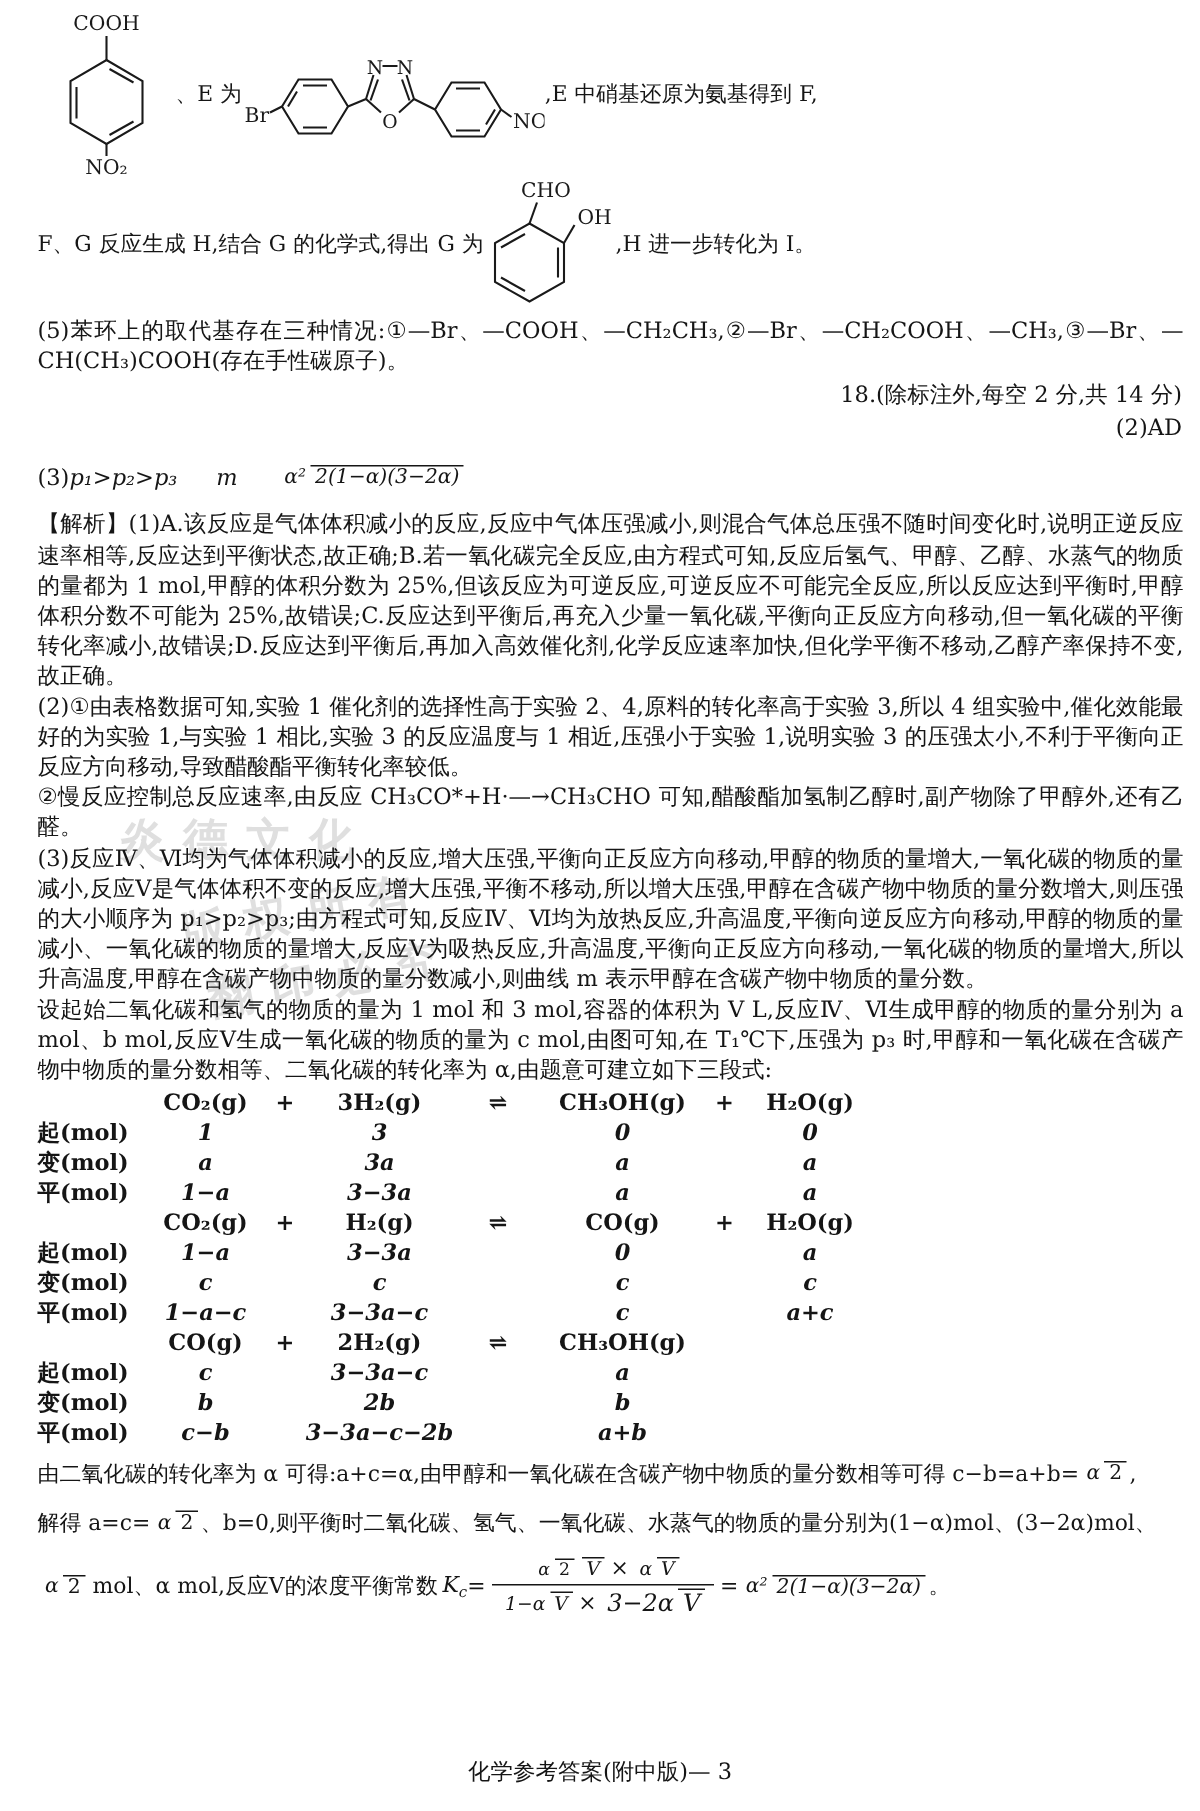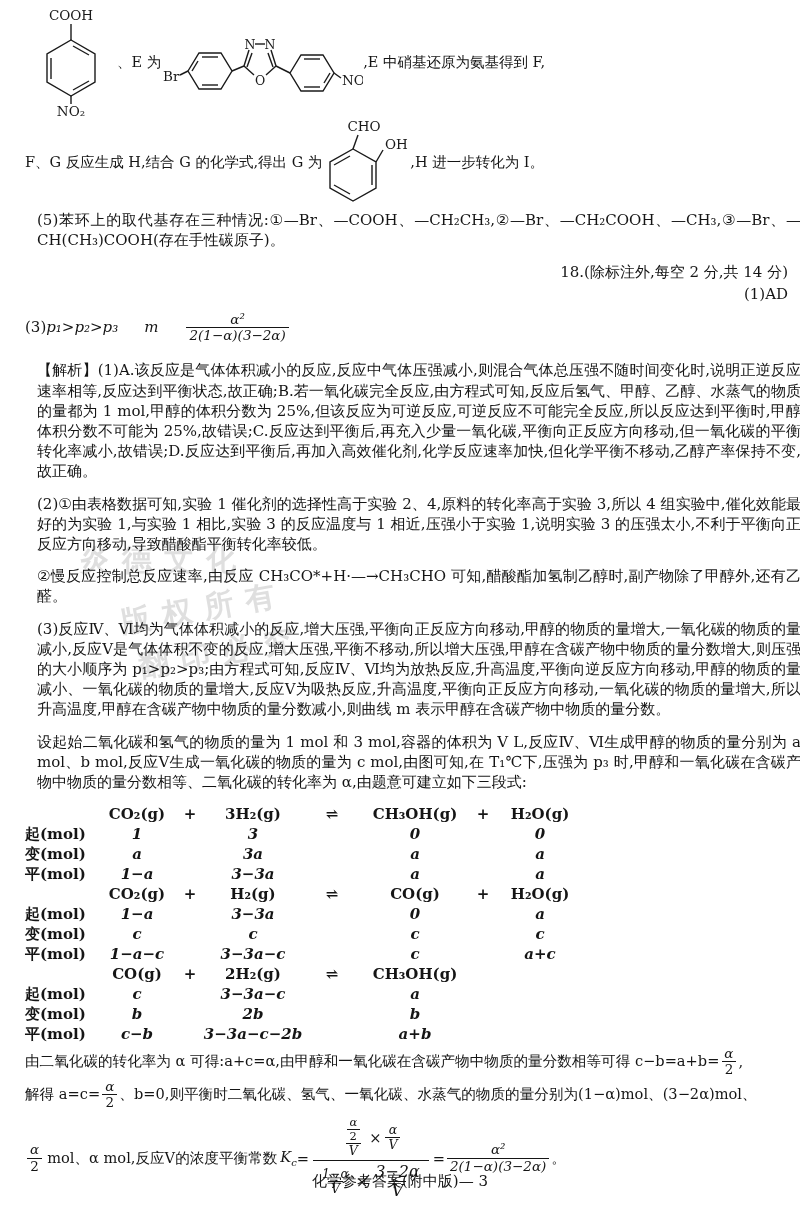--- a/index.html
+++ b/index.html
@@ -5,25 +5,25 @@
   html,body{margin:0;padding:0;}
   body{
     width:800px;height:1207px;position:relative;overflow:hidden;
     background:#ffffff;color:#151515;
     font-family:"DejaVu Serif","DejaVu Sans",serif;
     font-size:15px;
   }
   .page{padding:6px 12px 0 25px;position:relative;z-index:1;}
   .row{display:flex;align-items:center;}
   .nowrap{white-space:nowrap;}
-  .jpara{width:764px;text-align:justify;line-height:20.2px;margin:12px;}
+  .jpara{width:764px;text-align:justify;line-height:20.2px;margin:0;}
   .it{font-style:italic;}
   sub{font-size:10px;}
   
-  .frac{display:inline-flex;flex-direction:column;align-items:center;justify-content:center;
+  .frac{display:inline-flex;flex-direction:row;align-items:center;justify-content:center;
         vertical-align:middle;text-align:center;line-height:1.12;font-size:13.5px;margin:0 2px;}
   .frac .fd{border-top:1.1px solid #151515;padding:0 3px;}
   .frac .fn{padding:0 3px;}
   .frac .fn, .frac .fd{white-space:nowrap;}
   
   svg text{font-family:"DejaVu Serif","DejaVu Sans",serif;}
   svg line, svg polygon, svg path{stroke:#1a1a1a;fill:none;stroke-width:1.4;}
   
   .trow{display:grid;grid-template-columns:72px 80px 26px 100px 58px 108px 28px 86px;
         height:20px;align-items:center;line-height:20px;font-weight:bold;}
@@ -104,21 +104,21 @@
       <line x1="12" y1="66" x2="28" y2="75"></line>
       <line x1="54" y1="43" x2="61" y2="31"></line>
       <text x="63" y="30" font-size="13.5" stroke="none" fill="#1a1a1a">OH</text>
     </svg>
     <span>,H 进一步转化为 I。</span>
   </div>
 
   <p class="jpara" style="margin-top:4px;">(5)苯环上的取代基存在三种情况:①—Br、—COOH、—CH₂CH₃,②—Br、—CH₂COOH、—CH₃,③—Br、—CH(CH₃)COOH(存在手性碳原子)。</p>
 
   <div class="ans-line" style="margin-left:-13px;margin-top:3px;">18.(除标注外,每空 2 分,共 14 分)</div>
-  <div class="ans-line">(1)AD</div>
+  <div class="ans-line">(2)AD</div>
 
   <div class="row" style="height:42px;">
     <span>(3)</span>
       <span class="it">p₁&gt;p₂&gt;p₃</span>
       <span class="gapw"></span>
       <span class="it">m</span>
       <span class="gapw"></span>
     <span class="frac">
       <span class="fn it">α²</span>
       <span class="fd it">2(1−α)(3−2α)</span>

